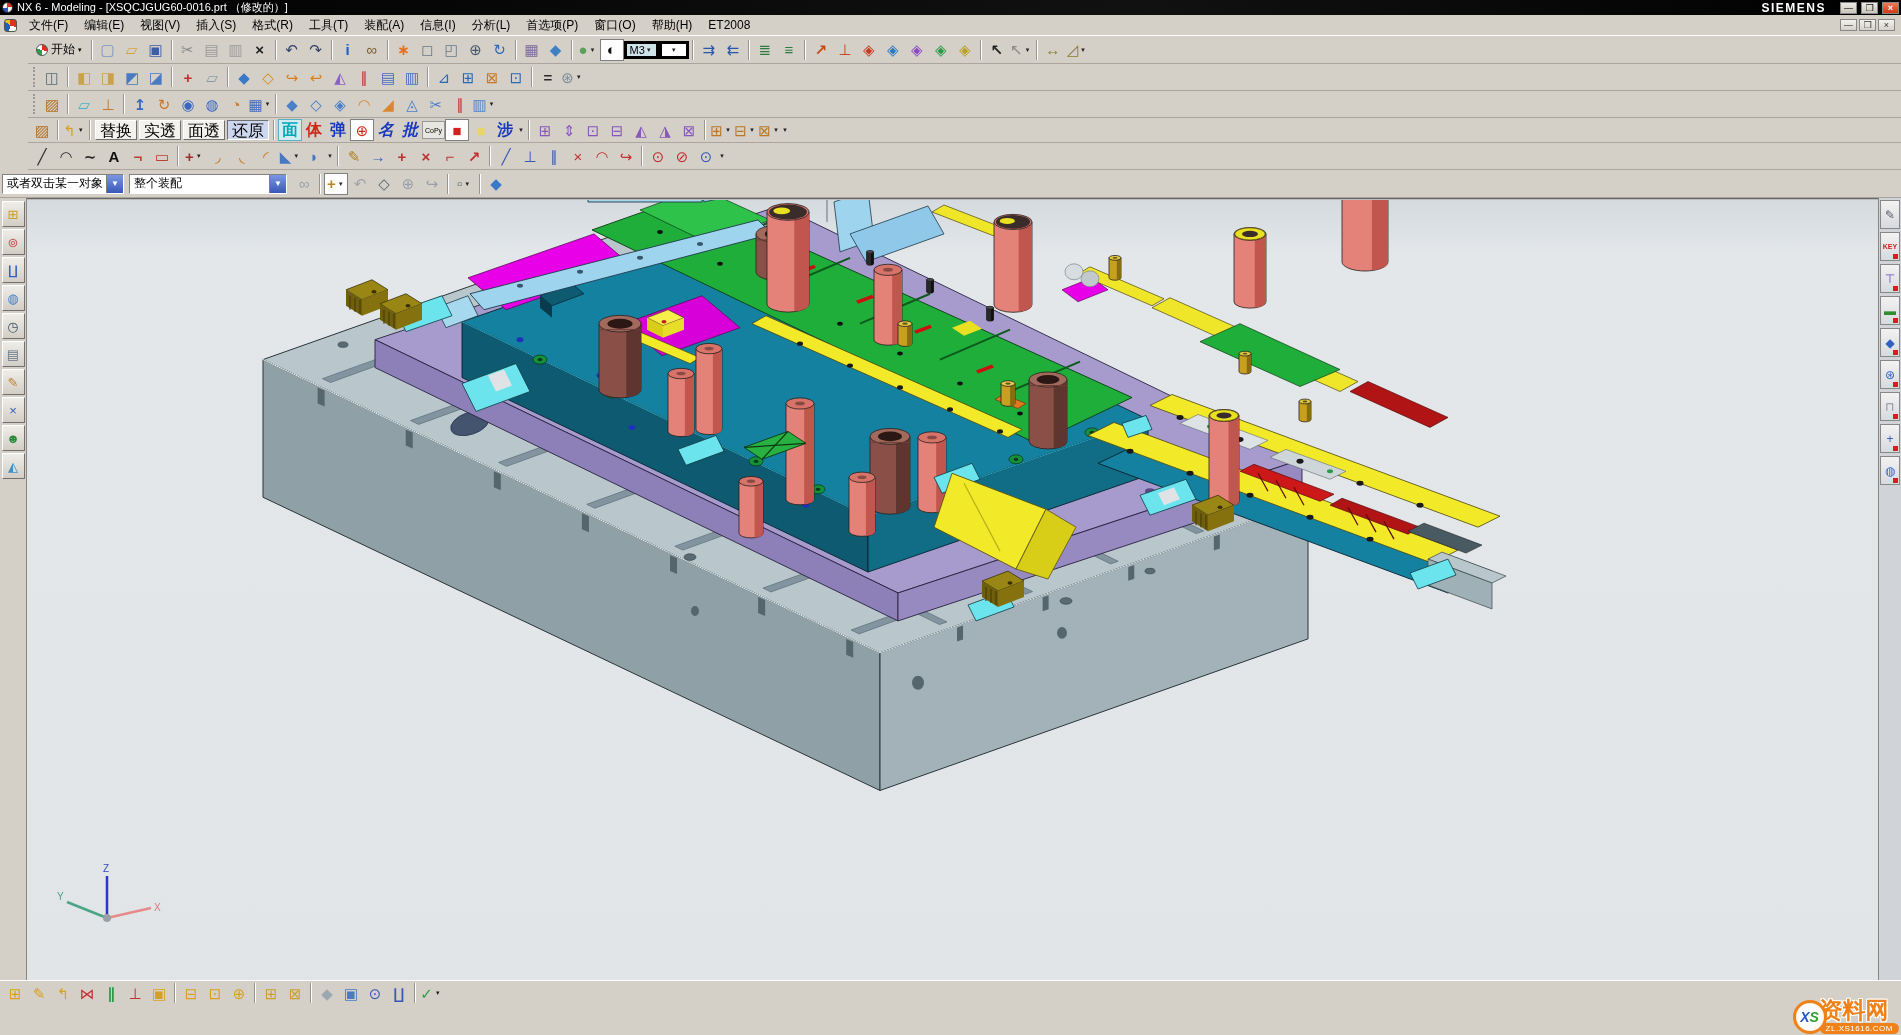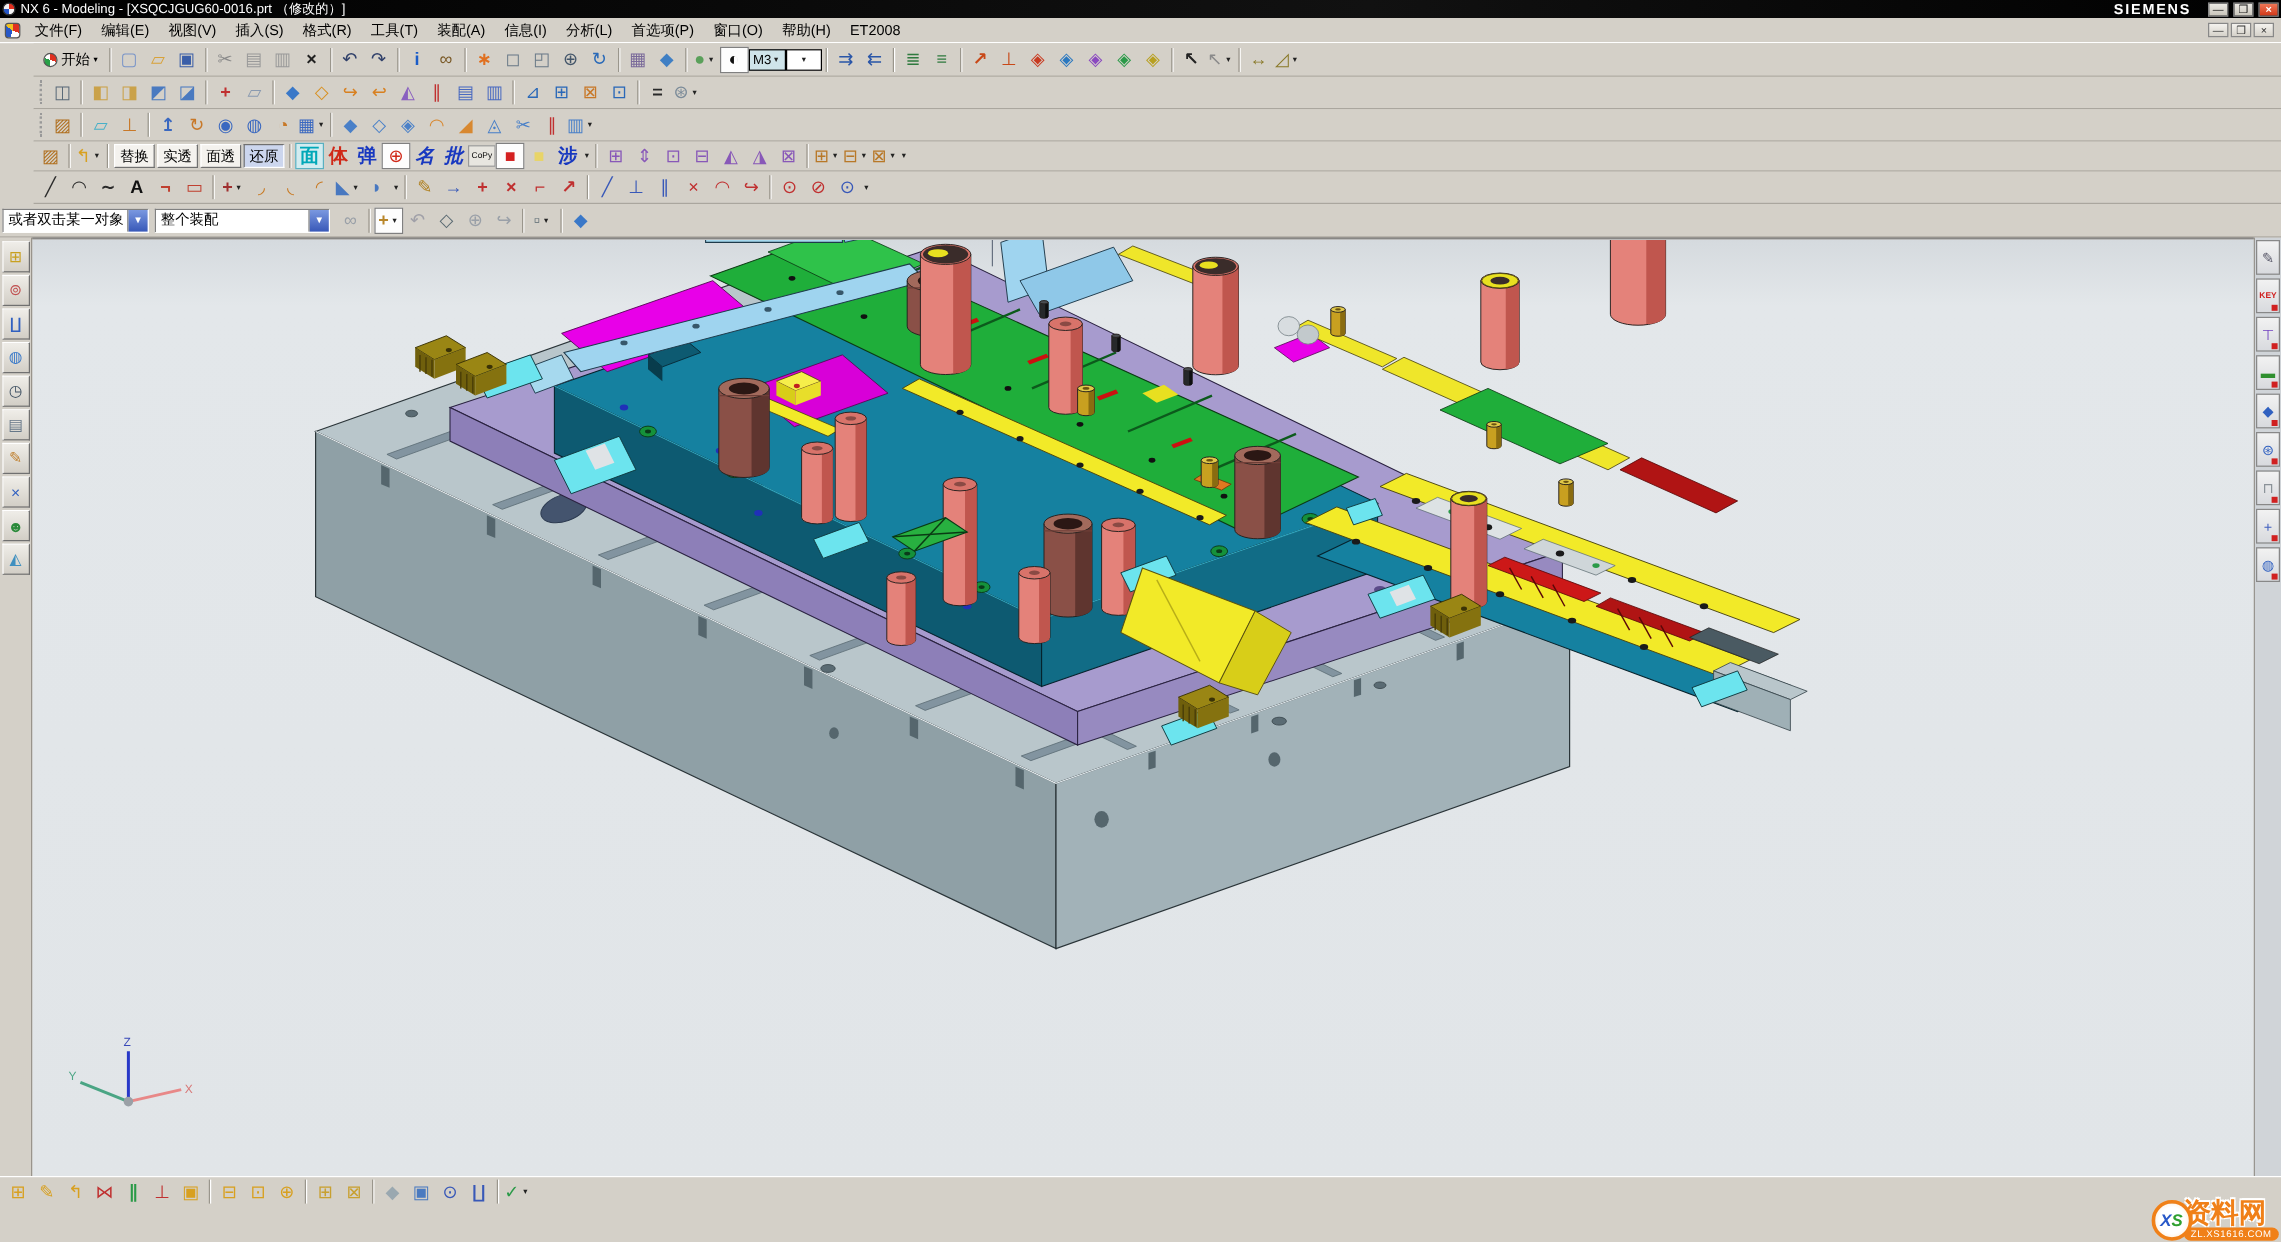--- a/index.html
+++ b/index.html
@@ -37,37 +37,37 @@
   .tbi.framed { border:1px solid #808080; background:#fdfdfd; }
   .sep { width:2px; height:20px; border-left:1px solid #9a968c; border-right:1px solid #fff; margin:0 3px; flex:0 0 auto;}
   .grip { width:4px; height:20px; border-left:2px dotted #999; margin:0 3px; flex:0 0 auto;}
   .dd, .ddm { font-size:7px; color:#222; width:8px; text-align:center; flex:0 0 auto;}
   .start-btn { height:22px; display:inline-flex; align-items:center; gap:3px; padding:0 5px; background:transparent;
     border:1px solid transparent; font-size:12px; font-family:inherit; }
   .nx-mini { width:12px; height:12px; border-radius:50%;
     background:conic-gradient(#e03020 0 30%, #fff 30% 50%, #28a048 50% 80%, #fff 80%); border:1px solid #555;}
   .mini-arrow { font-size:7px; }
   .tbtn { height:20px; padding:0 4px; margin:0 1px; background:#f4f2ee; border:1px solid; font-family:inherit;
-    border-color:#fff #707070 #707070 #fff; font-size:12px; color:#000; flex:0 0 auto; }
+    border-color:#fff #707070 #707070 #fff; font-size:16px; color:#000; flex:0 0 auto; }
   .tbtn.pressed { background:#ccd6ee; border-color:#707070 #fff #fff #707070; }
   .zbtn { min-width:24px; height:22px; background:transparent; border:1px solid transparent; font-family:inherit;
     font-weight:bold; font-size:15px; flex:0 0 auto; }
   .zbtn.pressed { background:#d2ecf0; border:1px solid #5ab0c0; }
   .minibtn { height:18px; font-size:7px; padding:0 2px; background:#e8e6e0; border:1px solid #999; font-family:inherit; }
-  .chip { height:18px; min-width:28px; padding:0 3px; border:1px solid #000000; background:#cfe4ea; font-size:11px;
+  .chip { height:18px; min-width:28px; padding:0 3px; border:3px solid #000000; background:#cfe4ea; font-size:11px;
     display:inline-flex; align-items:center; justify-content:center; flex:0 0 auto;}
   .chip.swatch { background:#fff; width:30px; }
 
   
   .selbar { height:28px; background:#d4d0c8; border-bottom:1px solid #a8a49c; display:flex; align-items:center; padding:0 2px; }
   .combo { height:20px; background:#fff; border:1px solid; border-color:#808080 #fff #fff #808080; display:flex;
     align-items:center; font-size:12px; padding-left:4px; margin-right:5px; }
   .combo .arrow { margin-left:auto; width:17px; height:18px; background:linear-gradient(#7a98e0,#3858b8); color:#fff;
     font-size:8px; display:flex; align-items:center; justify-content:center; border-left:1px solid #808080; }
-  .c1 { width:122px; } .c2 { width:146px; }
+  .c1 { width:122px; } .c2 { width:158px; }
 
   
   .promptbar { position:relative; height:30px; background:#d4d0c8; border-top:1px solid #fff;
     border-bottom:2px solid #8a867e; font-size:13px; font-weight:bold; }
   .prompt { position:absolute; left:4px; top:6px; }
   .pmsg { position:absolute; left:908px; top:6px; }
   .pb-back { position:absolute; right:46px; top:4px; width:26px; height:18px; background:#cac6be; font-weight:normal;
     border:1px solid; border-color:#fff #707070 #707070 #fff; font-size:9px; text-align:center; line-height:17px; }
   .pb-mini { position:absolute; right:2px; top:2px; display:flex; flex-direction:column; gap:2px; }
   .pb-mini span { width:13px; height:11px; background:#cac6be; border:1px solid #888; font-size:6px; text-align:center; line-height:10px;}

